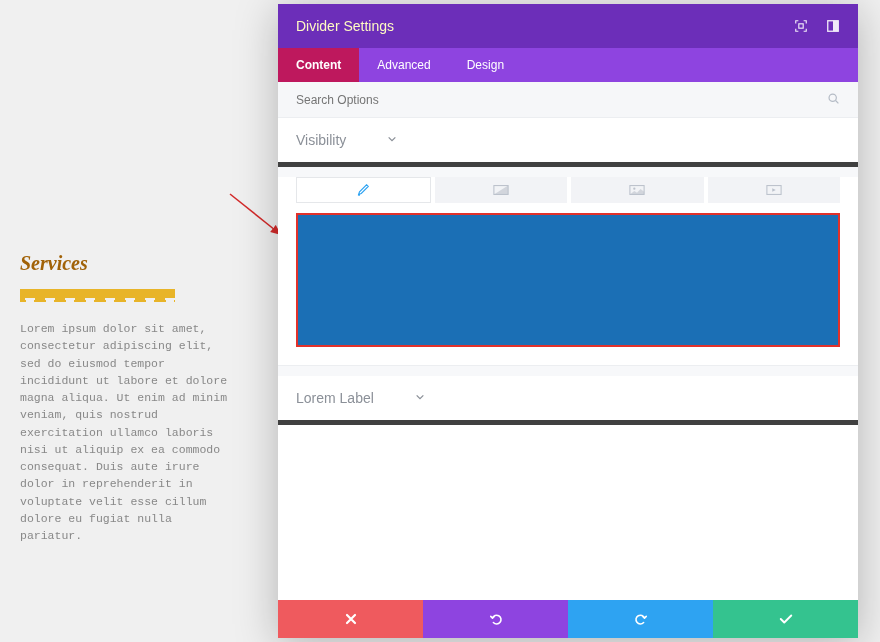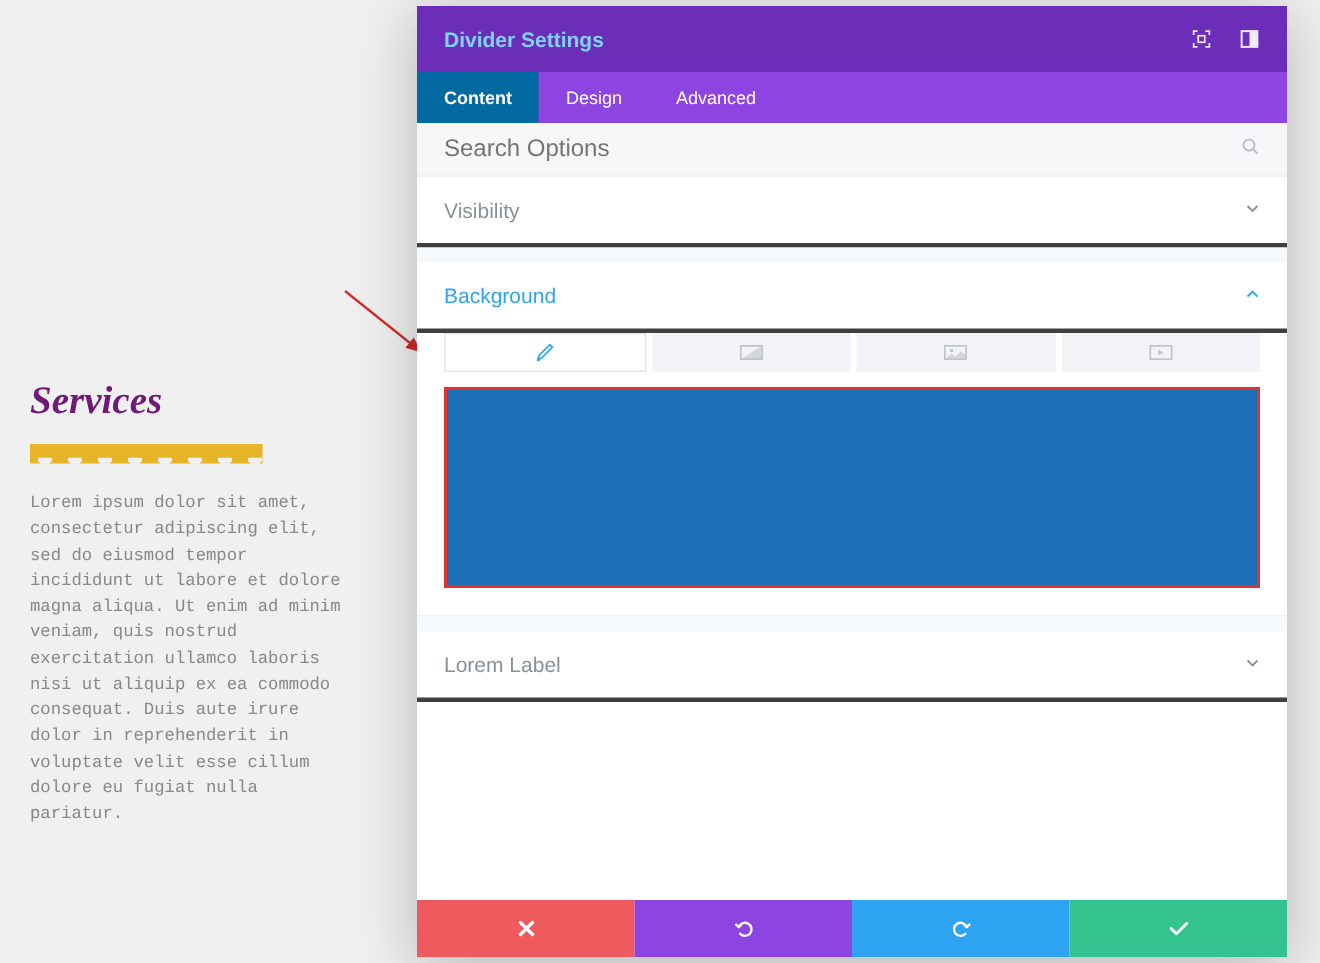--- a/index.html
+++ b/index.html
@@ -1,42 +1,42 @@
 <!DOCTYPE html>
 <html><head>
   <meta charset="utf-8">
   <style>
     * { margin: 0; padding: 0; box-sizing: border-box; }
     body { font-family: -apple-system, BlinkMacSystemFont, "Segoe UI", Arial, sans-serif; background: #f0f0f0; width: 880px; height: 642px; position: relative; }
     
     .left-panel { position: absolute; left: 20px; top: 252px; width: 210px; }
-    .services-title { font-family: Georgia, 'Times New Roman', serif; font-style: italic; font-weight: bold; font-size: 26px; color: #701a75; margin-bottom: 14px; }
+    .services-title { font-family: Georgia, 'Times New Roman', serif; font-style: italic; font-weight: bold; font-size: 20px; color: #a16207; margin-bottom: 14px; }
     .divider-strip { width: 155px; height: 13px; background: #e8b428; position: relative; margin-bottom: 18px; }
     .divider-strip::after { content: ''; position: absolute; left: 0; right: 0; bottom: -4px; height: 8px; background-image: radial-gradient(circle at 10px 0, #f0f0f0 5px, transparent 5px); background-size: 20px 8px; }
     .services-body { font-size: 11.5px; line-height: 1.5; color: #888; font-family: Liberation Mono, monospace; }
     
     .modal { position: absolute; left: 278px; top: 4px; width: 580px; height: 634px; background: #fff; box-shadow: 0 6px 40px rgba(0,0,0,0.25); display: flex; flex-direction: column; }
     
     .modal-header { background: #6c2eb9; height: 44px; display: flex; align-items: center; justify-content: space-between; padding: 0 18px; }
-    .modal-title { color: #7dd3fc; font-size: 14px; font-weight: 700; }
+    .modal-title { color: #fef9c3; font-size: 14px; font-weight: 400; }
     .header-actions { display: flex; gap: 18px; }
     .header-icon { color: #fff; cursor: pointer; opacity: 0.9; }
     .header-icon svg { display: block; }
     
     .tabs { background: #8e44e0; height: 34px; display: flex; align-items: stretch; }
     .tab { color: #fff; font-size: 12px; padding: 0 18px; display: flex; align-items: center; cursor: pointer; }
-    .tab.active { background: #0369a1; font-weight: 600; }
+    .tab.active { background: #be185d; font-weight: 600; }
     
     .search-bar { background: #f6f7f9; height: 36px; display: flex; align-items: center; padding: 0 18px; justify-content: space-between; border-bottom: 1px solid #eceef1; }
-    .search-input { border: none; background: transparent; font-size: 16px; color: #0c4a6e; flex: 1; outline: none; }
+    .search-input { border: none; background: transparent; font-size: 12px; color: #0c4a6e; flex: 1; outline: none; }
     .search-icon { color: #b5bcc6; }
     
     .panel-body { flex: 1; overflow: auto; }
     
-    .section-row { padding: 14px 18px; border-bottom: 3px solid #404040; display: flex; align-items: center; justify-content: space-between; cursor: pointer; gap: 41px; }
+    .section-row { padding: 14px 18px; border-bottom: 5px solid #404040; display: flex; align-items: center; cursor: pointer; gap: 41px; }
     .section-title { font-size: 14px; color: #8b9098; }
     .section-title.active { color: #2ea3f2; }
     .chevron { color: #8b9098; font-size: 10px; }
     .chevron.up { color: #2ea3f2; }
     
     .bg-content { padding: 0 18px 18px; border-bottom: 1px solid #eceef1; }
     .bg-tabs { display: flex; gap: 4px; margin-bottom: 10px; }
     .bg-tab { flex: 1; height: 26px; background: #f2f3f6; display: flex; align-items: center; justify-content: center; cursor: pointer; }
     .bg-tab.active { background: #fff; border: 1px solid #e5e7ea; }
     .bg-tab svg { color: #bcc2cc; }
@@ -88,22 +88,22 @@
         <svg width="14" height="14" viewBox="0 0 16 16">
             <rect x="2" y="2" width="12" height="12" fill="none" stroke="currentColor" stroke-width="1.5"></rect>
             <rect x="8" y="2" width="6" height="12" fill="currentColor"></rect>
           </svg>
       </span>
     </div>
   </div>
 
   <div class="tabs">
     <div class="tab active">Content</div>
+    <div class="tab">Advanced</div>
     <div class="tab">Design</div>
-    <div class="tab">Advanced</div>
   </div>
 
   <div class="search-bar">
     <input class="search-input" placeholder="Search Options" style="">
     <span class="search-icon">
       <svg width="13" height="13" viewBox="0 0 16 16">
           <circle cx="7" cy="7" r="4.5" fill="none" stroke="currentColor" stroke-width="1.5"></circle>
           <line x1="10.5" y1="10.5" x2="14" y2="14" stroke="currentColor" stroke-width="1.5"></line>
         </svg>
     </span>
@@ -114,28 +114,20 @@
       <span class="section-title">Visibility</span>
       <span class="chevron">
         <svg width="10" height="10" viewBox="0 0 12 12">
             <path d="M2 4l4 4 4-4" fill="none" stroke="currentColor" stroke-width="1.5"></path>
           </svg>
       </span>
     </div>
 
     <div class="section-spacer"></div>
 
-    <div class="section-row">
-      <span class="section-title active">Background</span>
-      <span class="chevron up">
-        <svg width="10" height="10" viewBox="0 0 12 12">
-            <path d="M2 8l4-4 4 4" fill="none" stroke="currentColor" stroke-width="1.5"></path>
-          </svg>
-      </span>
-    </div>
 
     <div class="bg-content">
       <div class="bg-tabs">
         <div class="bg-tab active">
           <svg width="14" height="14" viewBox="0 0 16 16">
               <path d="M12 2l2 2-8 8-3 1 1-3 8-8z M3 13l1 1" fill="none" stroke="currentColor" stroke-width="1.3"></path>
               <circle cx="3.5" cy="13.5" r="1.2" fill="currentColor"></circle>
             </svg>
         </div>
         <div class="bg-tab">

